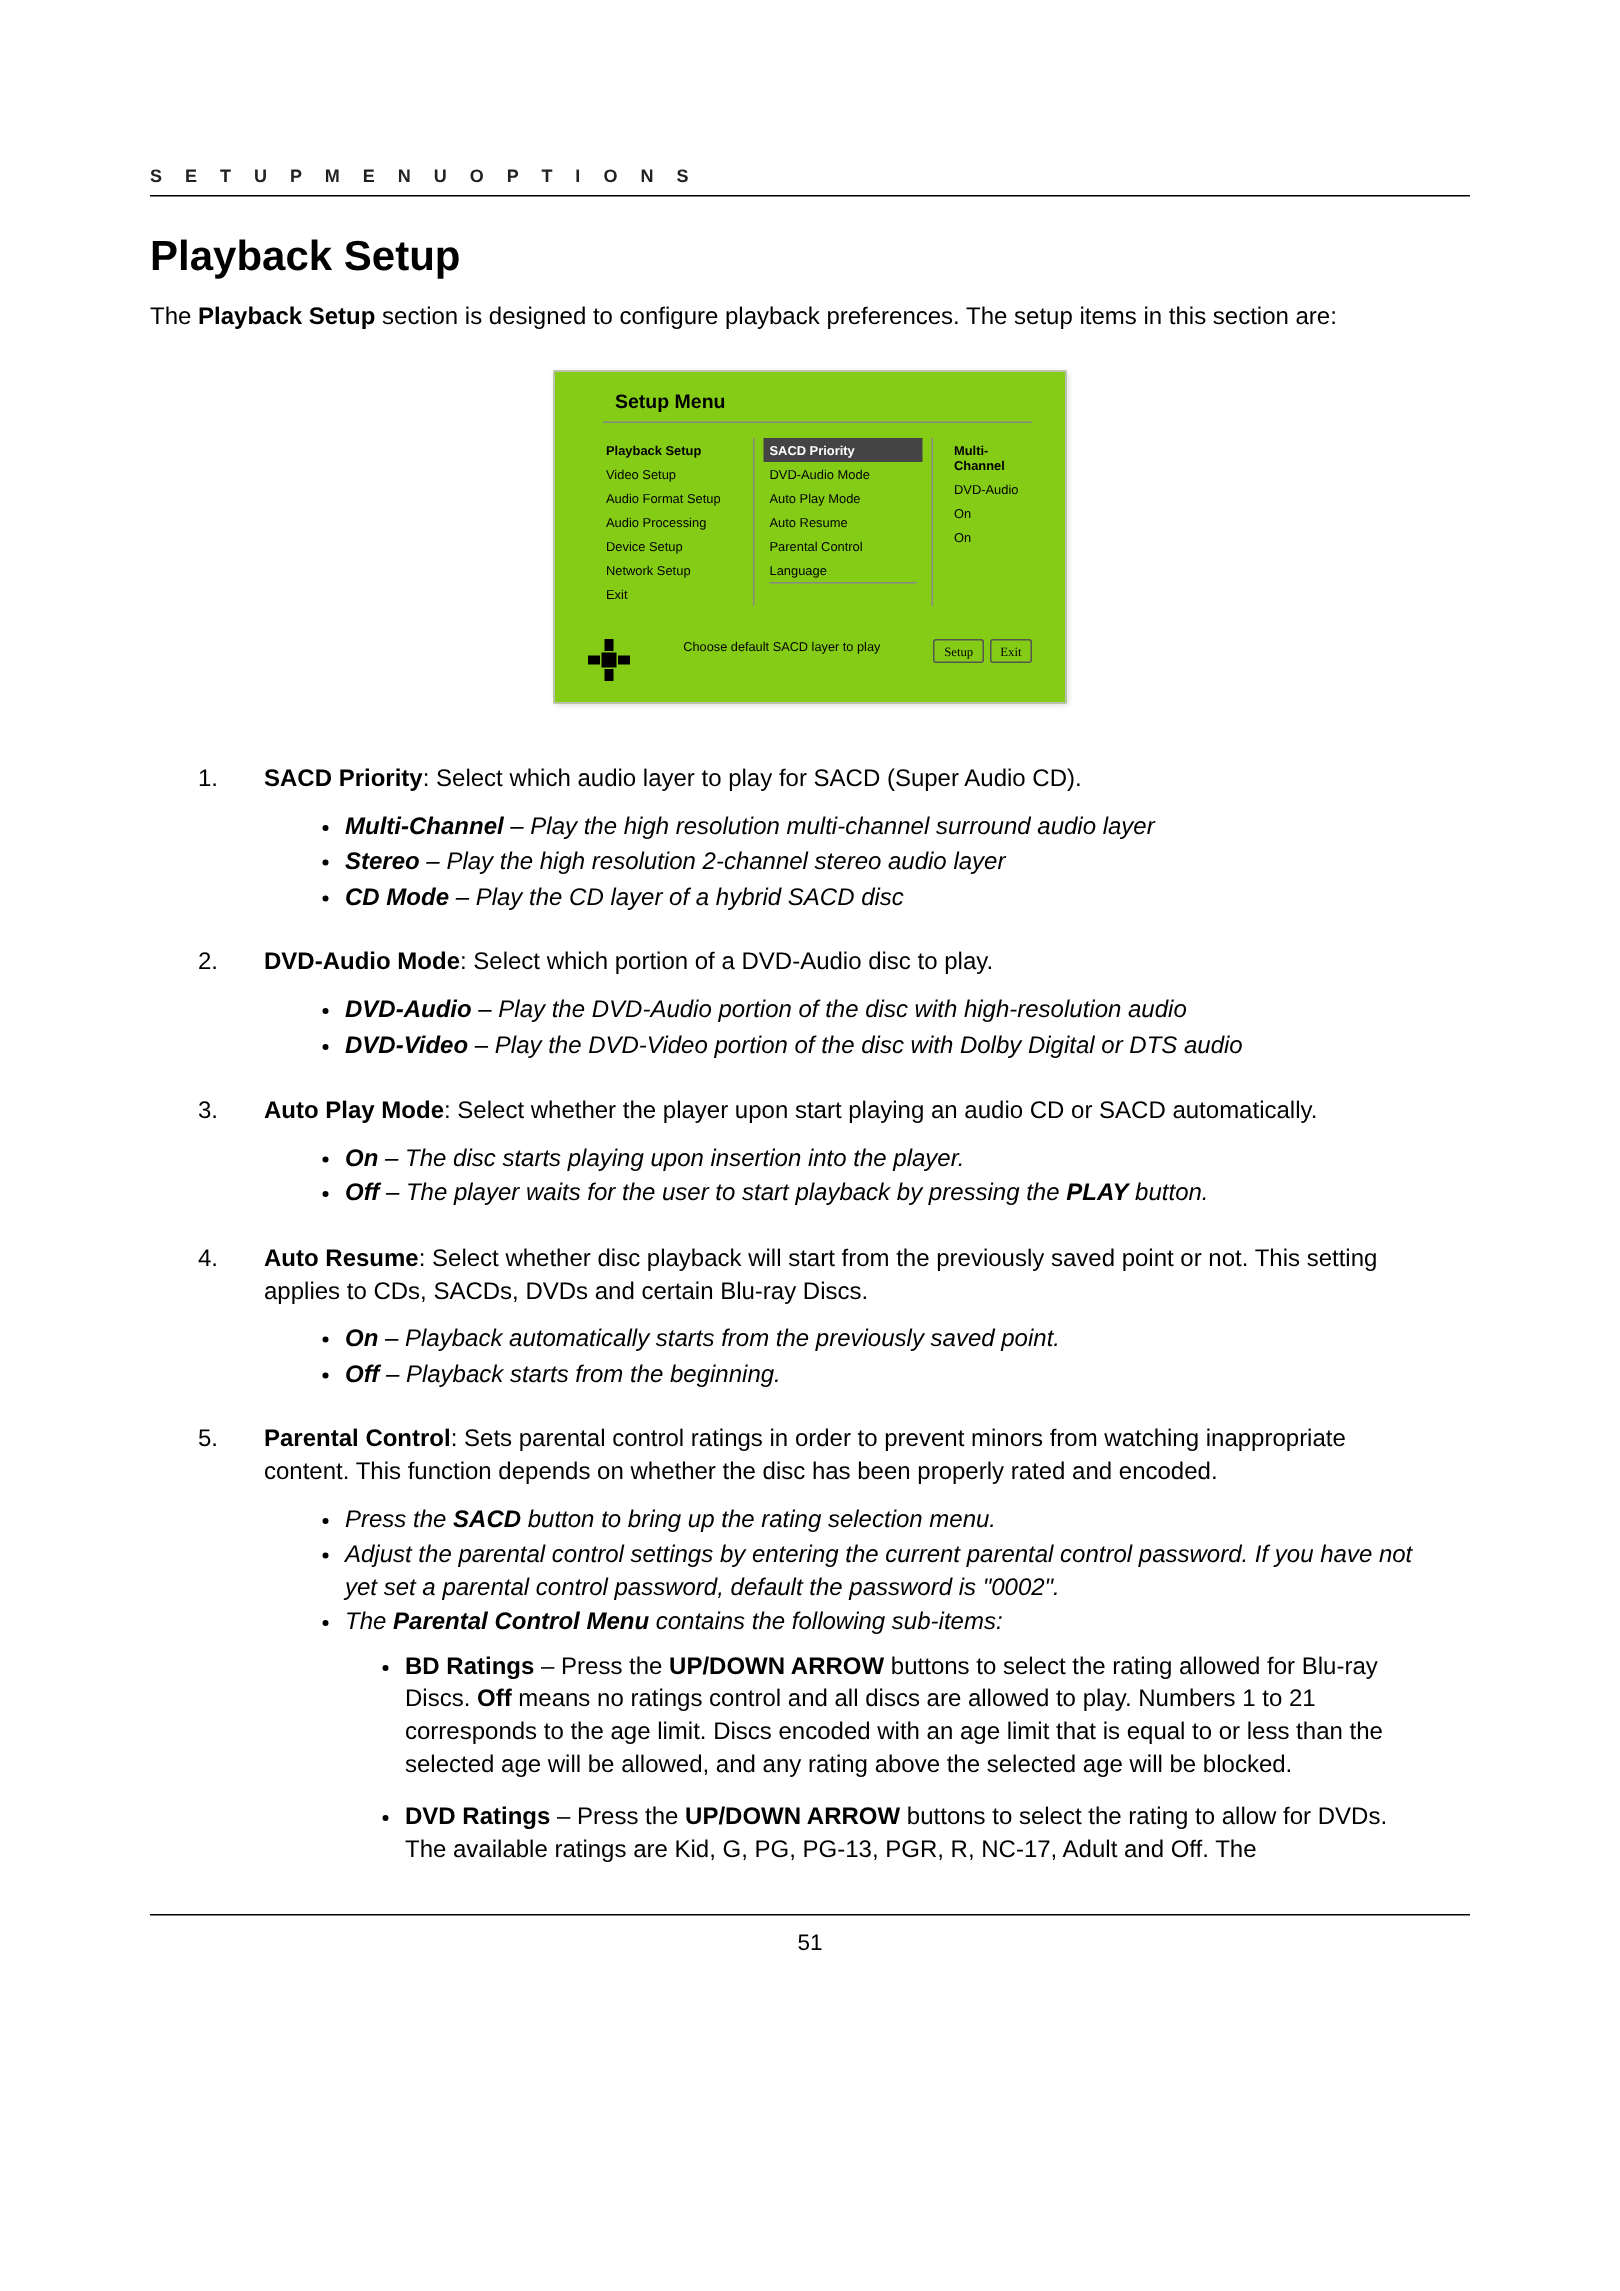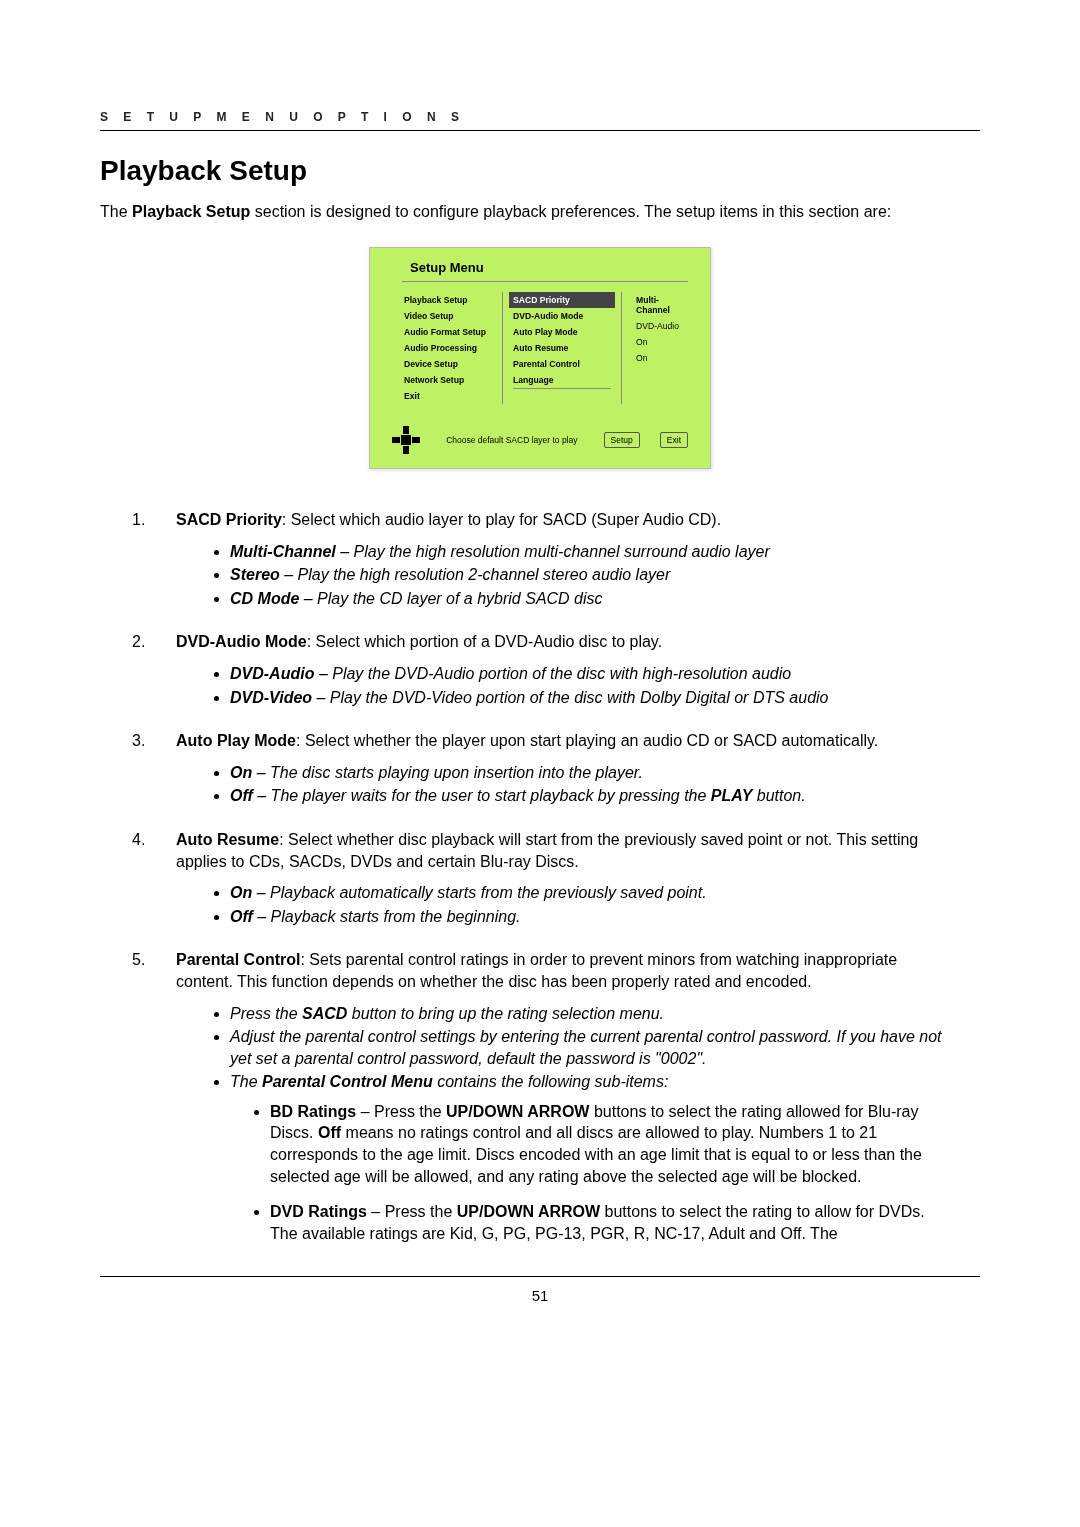--- a/index.html
+++ b/index.html
@@ -44,21 +44,21 @@
   .intro {
     font-size: 16px;
     margin-bottom: 26px;
   }
 
   
   .screenshot {
     width: 340px;
     margin: 0 auto 40px auto;
     border: 1px solid #bbb;
-    background: #bef264;
+    background: #84cc16;
     box-shadow: 1px 1px 4px rgba(0,0,0,0.15);
     font-size: 9px;
     color: #000;
   }
   .shot-title {
     padding: 12px 18px 6px 40px;
     font-weight: 600;
     font-size: 13px;
   }
   .shot-divider {
@@ -67,45 +67,45 @@
   }
   .tri-cols {
     display: flex;
     padding: 10px 26px 14px 34px;
     gap: 8px;
   }
   .col-left   { width: 90px; }
   .col-mid    { width: 98px; border-left:1px solid #888; border-right:1px solid #888; padding: 0 10px; }
   .col-right  { flex: 1; padding-left: 6px; }
   .row { padding: 3px 0; font-size: 8.6px; }
-  .row-head { font-weight: 700; }
+  .row-head { font-weight: 400; }
   .sel { font-weight: 700; }
   .under-side { border-top:1px solid #888; margin-left:0px; margin-right:0px; }
   .tray {
     display: flex;
-    align-items: center;
+    align-items: flex-start;
     padding: 8px 22px 14px 22px;
     gap: 8px;
   }
   .dpad {
     width: 28px;
     height: 28px;
     position: relative;
   }
   .dpad span {
     position: absolute;
     background: #000;
   }
   .dpad .u { left:11px; top:0; width:6px; height:8px; }
   .dpad .d { left:11px; bottom:0; width:6px; height:8px; }
   .dpad .l { top:11px; left:0; width:8px; height:6px; }
   .dpad .r { top:11px; right:0; width:8px; height:6px; }
   .dpad .c { top:9px; left:9px; width:10px; height:10px; }
   .hint { font-size: 8.5px; flex:1; text-align:center; }
-  .chip-group { display:flex; gap:20px; }
+  .chip-group { display:flex; gap:4px;font-family:Liberation Serif, serif; }
   .chip {
     font-size: 8.5px;
     border: 1px solid #555;
     padding: 2px 6px;
     border-radius: 2px;
   }
 
   
   .content {
     font-size: 16px;

